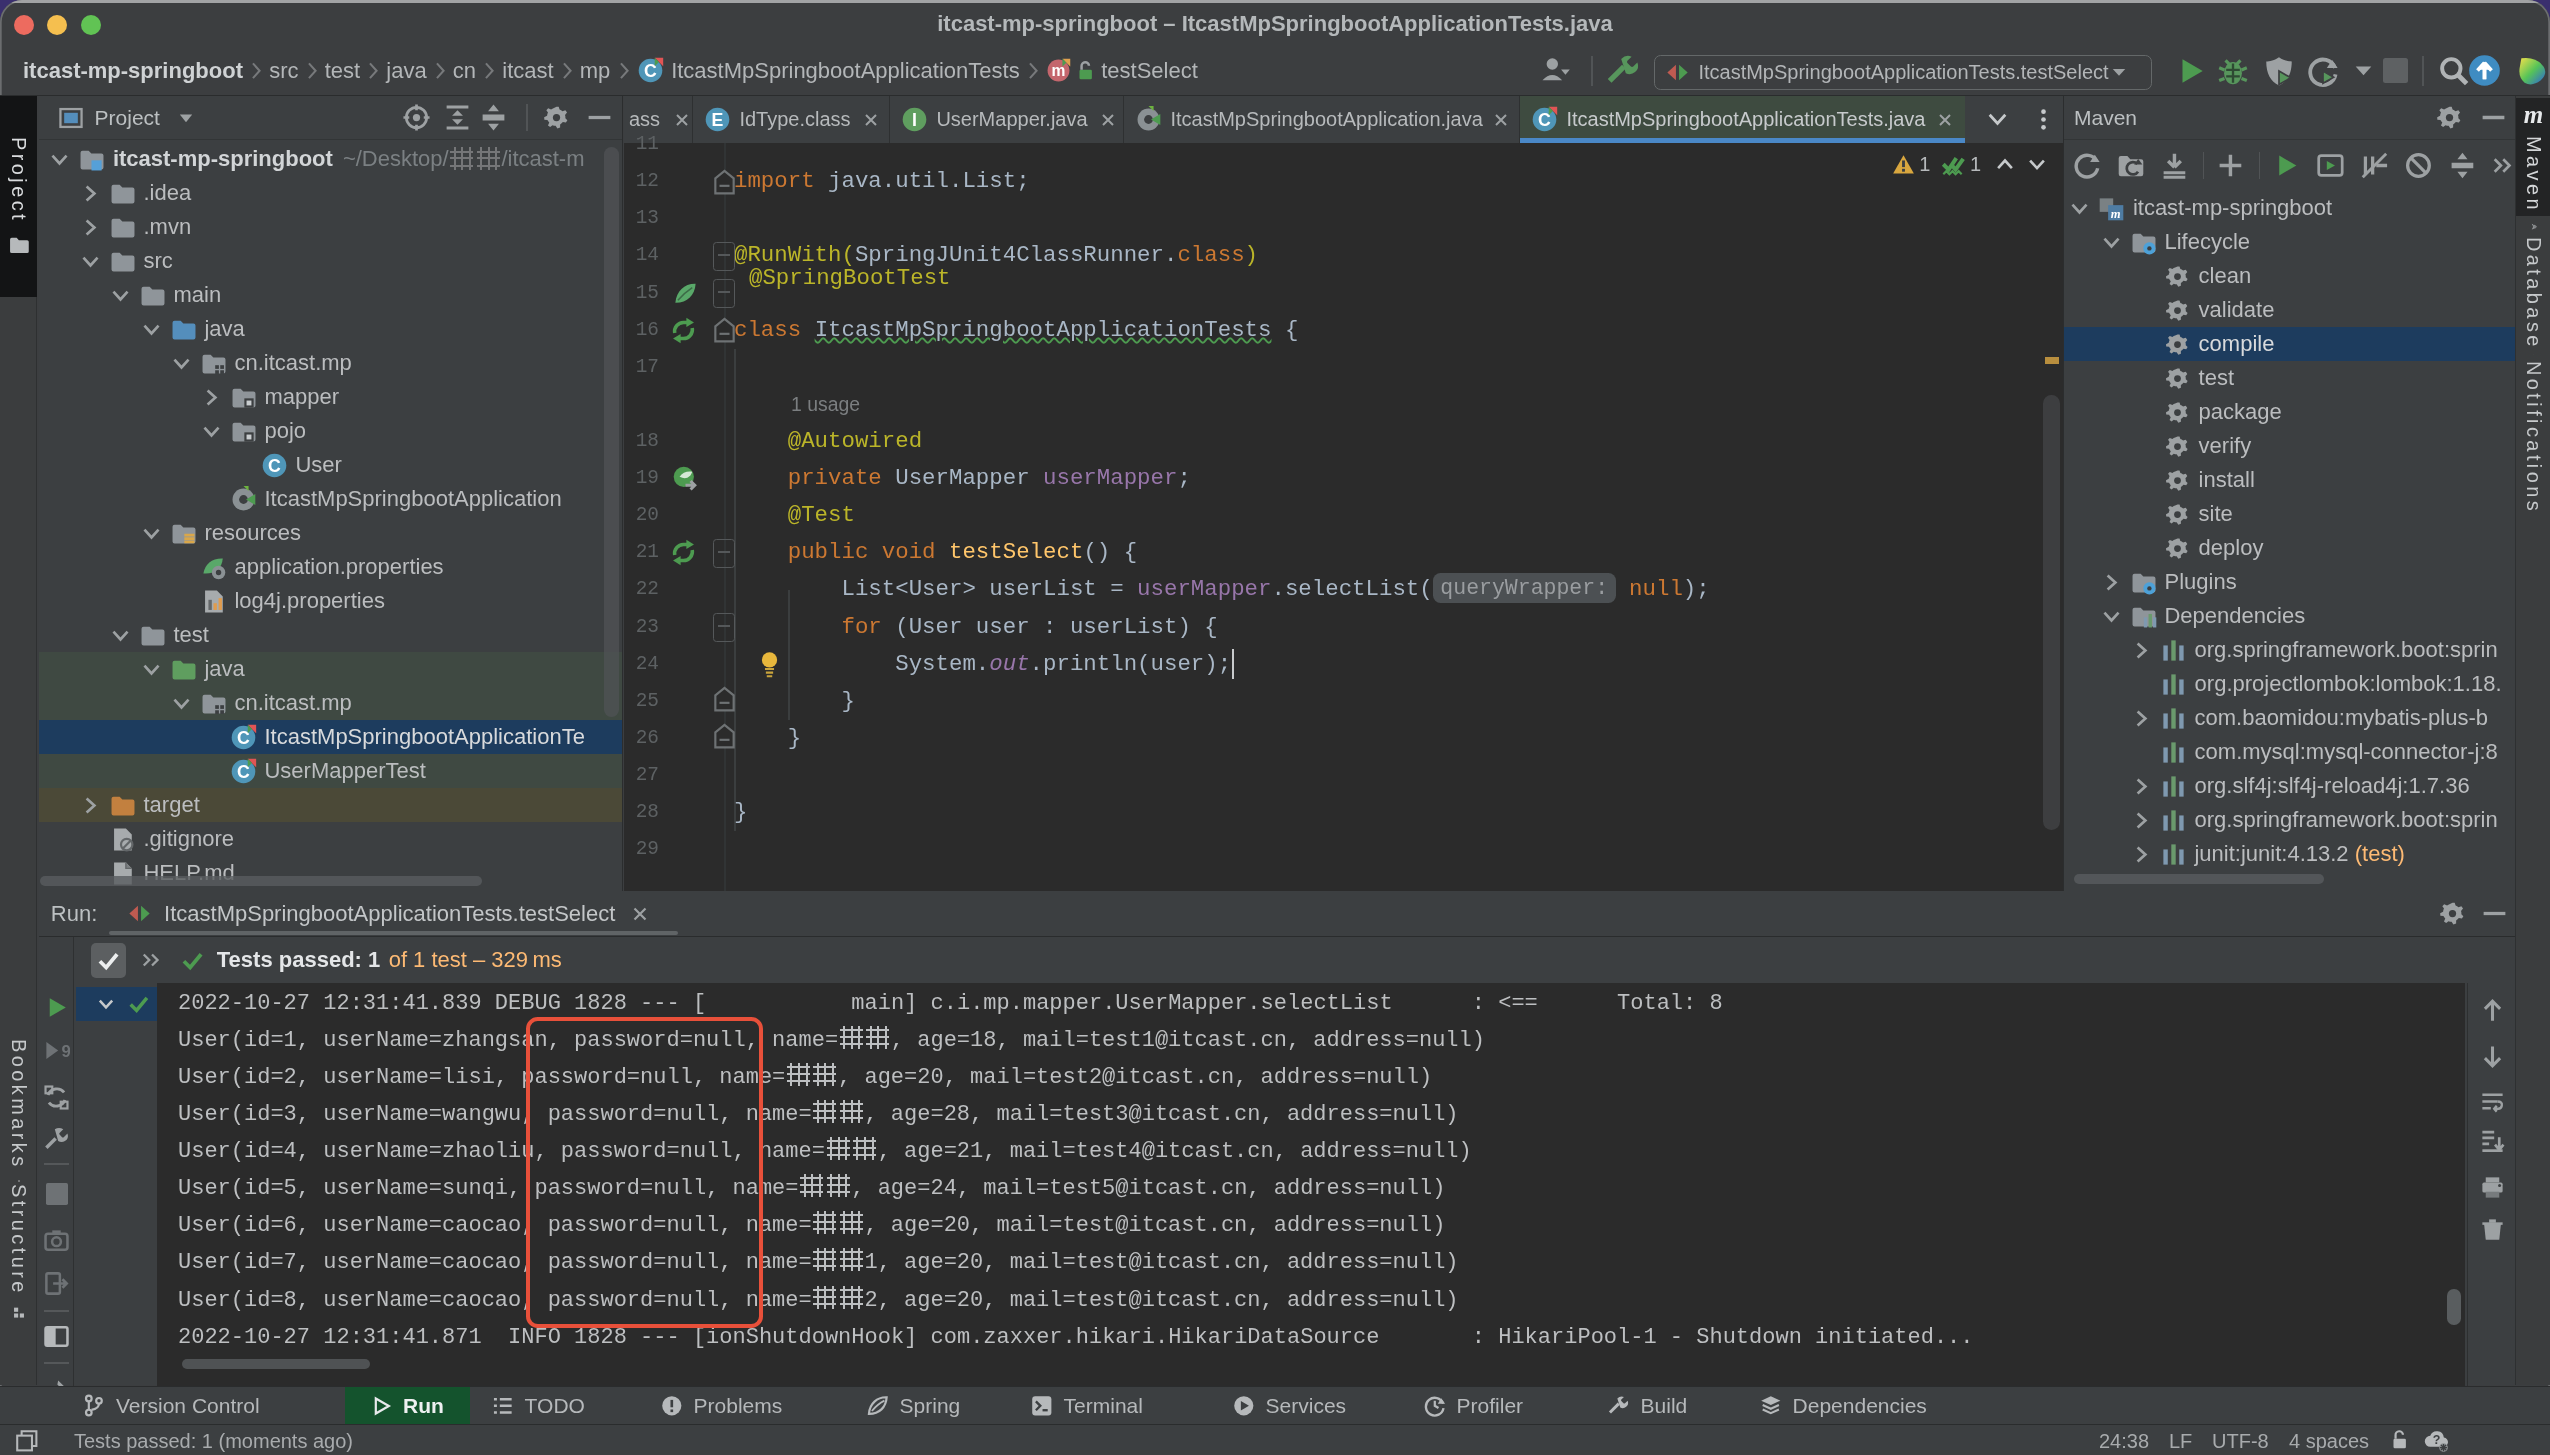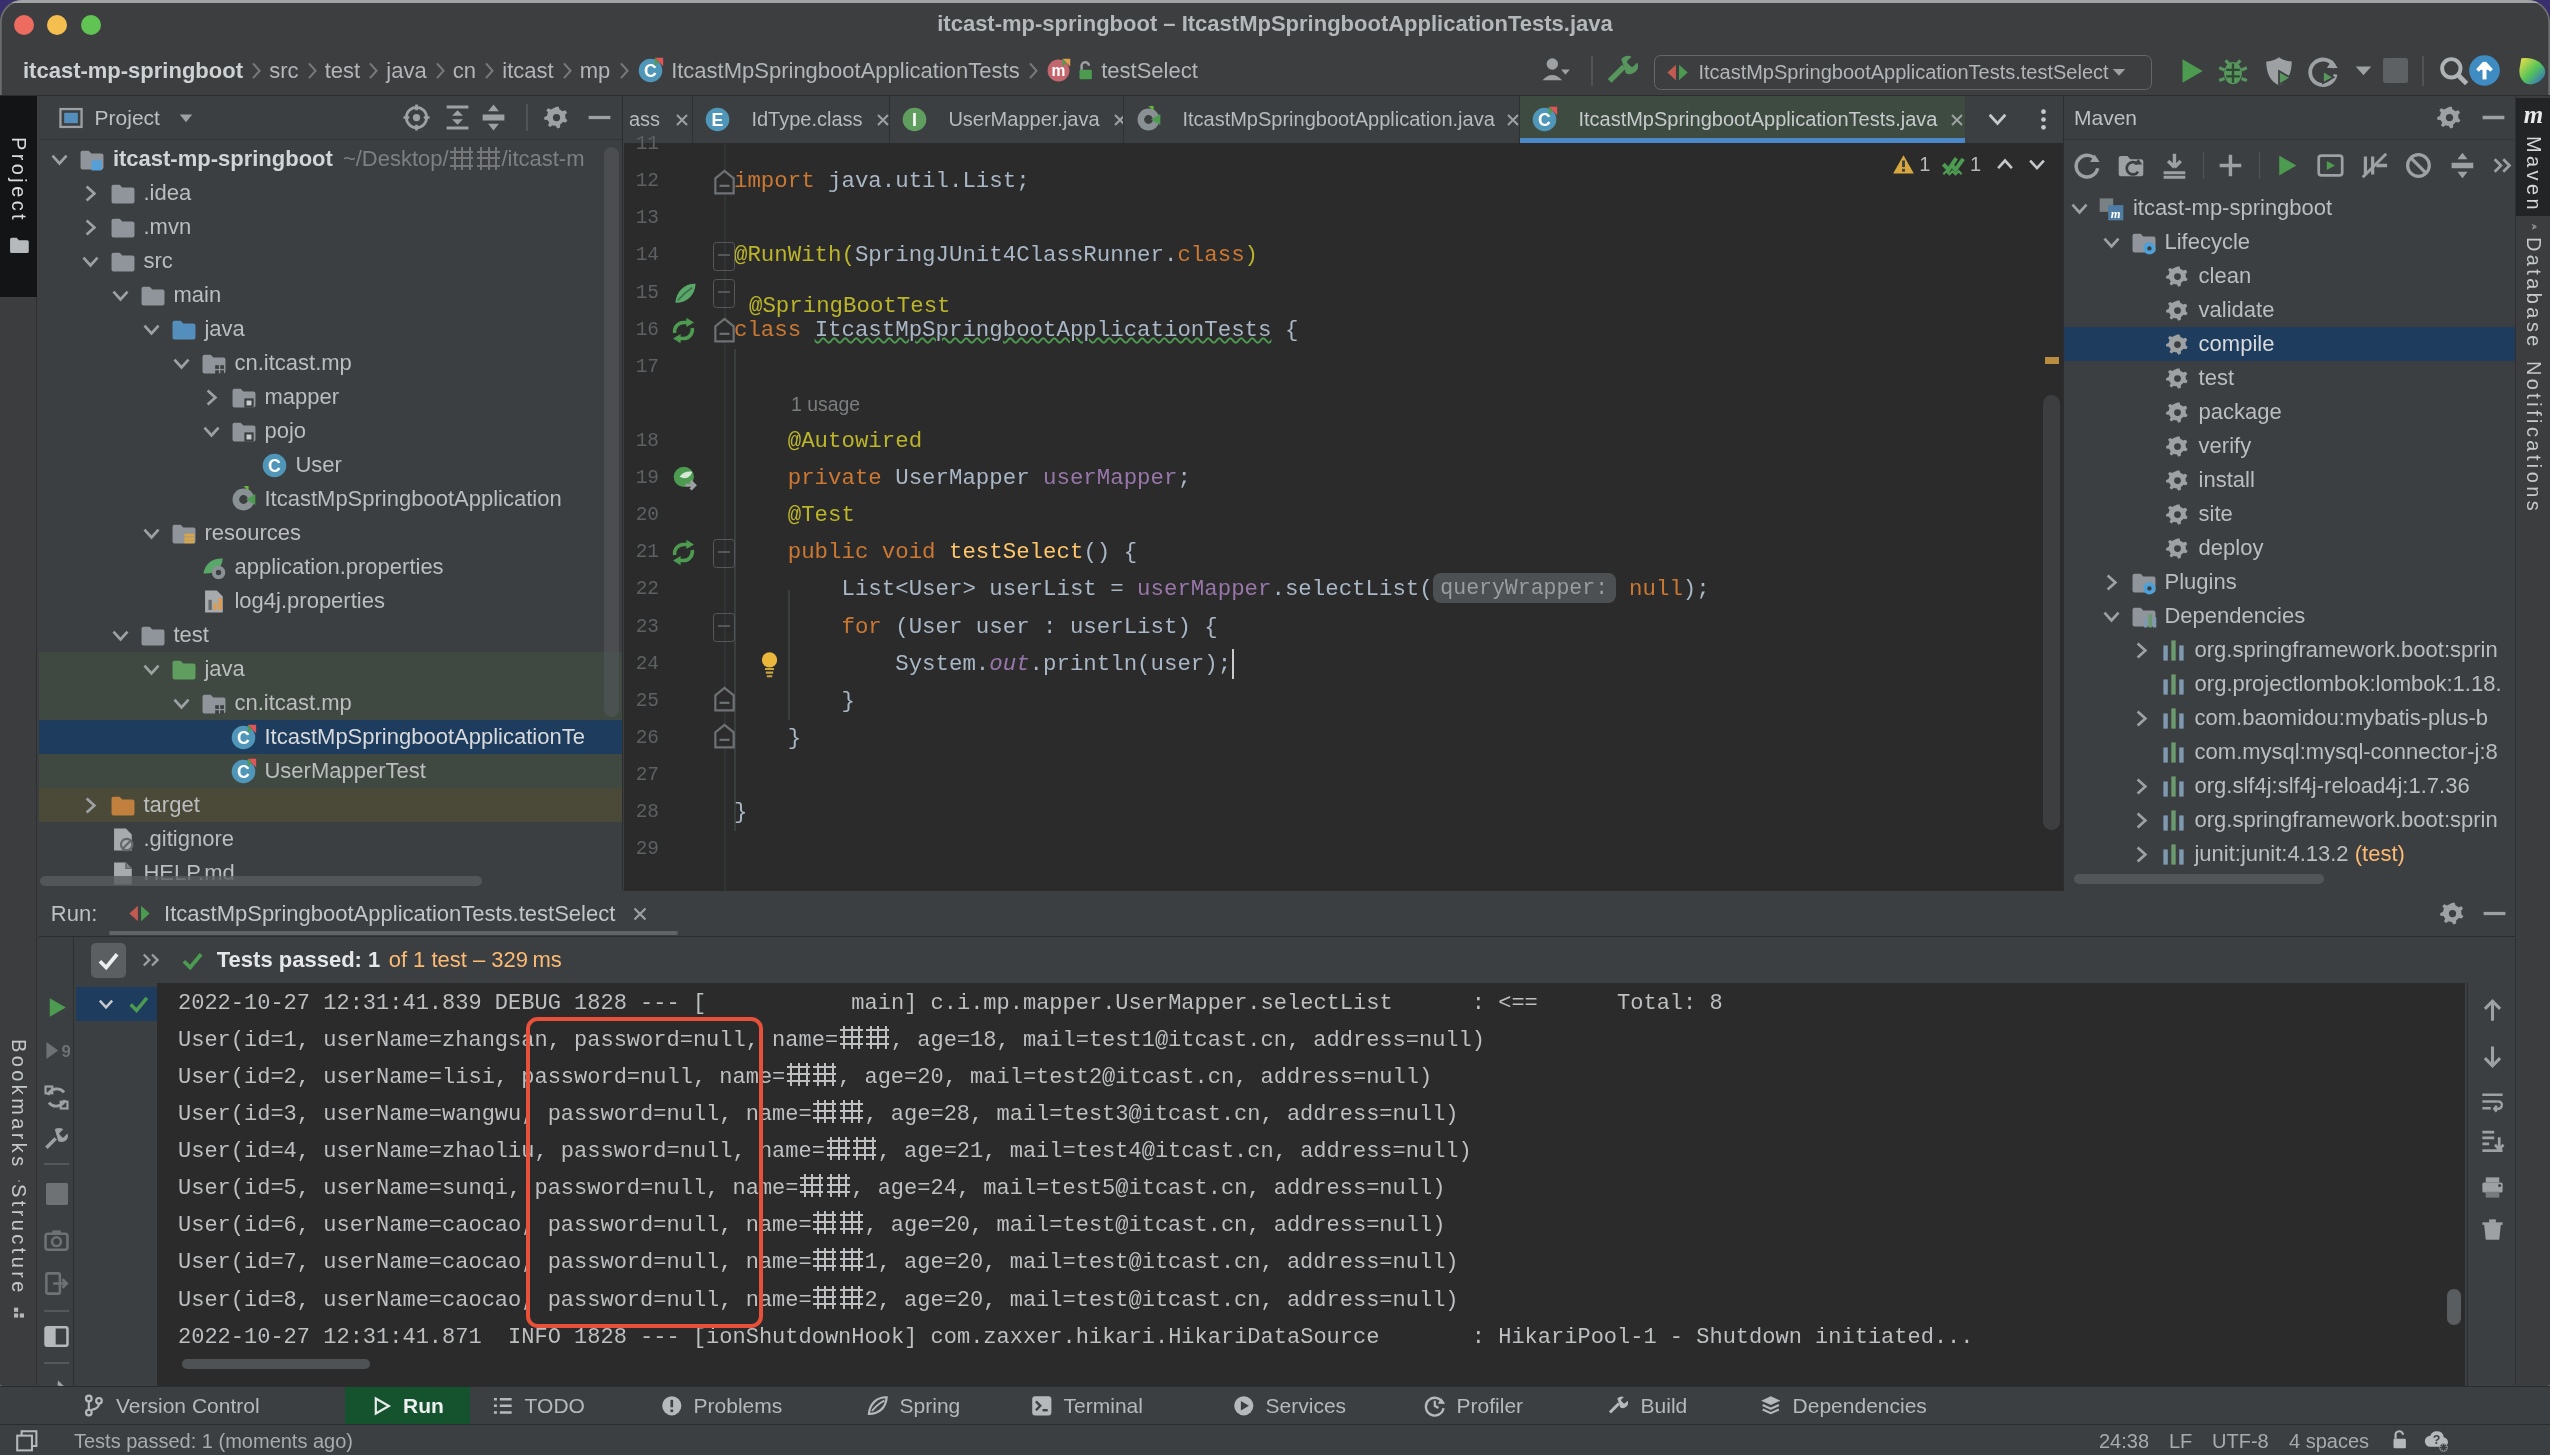--- a/index.html
+++ b/index.html
@@ -32,21 +32,21 @@
 .trow .chev{flex:none;margin-right:5.9px;}
 .grow{background:#3f4942;}
 .brow{background:#1d3c5e;}
 .orow{background:#4b4937;}
 .tpath{color:#7b8083;margin-left:10px;}
 
 #edit{left:624px;top:96px;width:1439px;height:795px;background:#2b2b2b;}
 #tabs{position:absolute;left:0;top:0;width:1439px;height:47px;background:#3c3f41;display:flex;}
 .tab{position:relative;height:47px;display:flex;align-items:center;font-size:20px;color:#b7babc;border-right:1.7px solid #2e3031;padding:0 10px 0 11px;overflow:hidden;}
 .tab svg{flex:none;}
-.tab span{white-space:nowrap;margin-left:12px;}
+.tab span{white-space:nowrap;}
 .tab .ti{margin-right:8.4px;flex:none;}
 .seltab{background:#3e4b40;}
 .selline{position:absolute;left:896px;top:42px;width:445px;height:5px;background:#4a88c7;}
 #code{position:absolute;left:0;top:47px;width:1439px;height:620px;font-family:"Liberation Mono",monospace;font-size:22.4px;text-decoration:underline;}
 .cl{position:absolute;left:0;height:37px;line-height:37px;white-space:pre;}
 .ln{position:absolute;width:35px;text-align:right;color:#5d6163;font-size:19.4px;height:37px;line-height:37px;font-family:"Liberation Mono",monospace;}
 .kw{color:#cc7832;}.an{color:#bbb529;}.fl{color:#9876aa;}.mt{color:#ffc66b;}.tx2{color:#a9b7c6;}
 
 #mav{left:2063px;top:96px;width:452px;height:795px;background:#3c3f41;border-left:1.7px solid #2b2d2e;overflow:hidden;}
 #mavhead{position:absolute;left:0;top:0;width:100%;height:44px;border-bottom:1.7px solid #323536;display:flex;align-items:center;font-size:21px;color:#bcc0c2;}
@@ -644,21 +644,21 @@
   <div style="position:absolute;left:100px;top:0;width:1.7px;height:748px;background:#313435"></div>
   <div style="position:absolute;left:110px;top:206px;width:1.7px;height:482px;background:#3b3e3f"></div>
   <div style="position:absolute;left:164px;top:447px;width:1.7px;height:130px;background:#3b3e3f"></div>
   <div class="ln" style="top:-17px;">11</div>
   <div class="ln" style="top:20px;">12</div>
         <div class="cl" style="left:110px;top:20px;"><span class="kw">import</span><span class="tx2"> java.util.List;</span></div>
   <div class="ln" style="top:57px;">13</div>
   <div class="ln" style="top:94px;">14</div>
         <div class="cl" style="left:110px;top:94px;"><span class="an">@RunWith(</span><span class="tx2">SpringJUnit4ClassRunner.</span><span class="kw">class</span><span class="an">)</span></div>
   <div class="ln" style="top:132px;">15</div>
-        <div class="cl" style="left:110px;top:145px;padding-left:15px;"><span class="an">@SpringBootTest</span></div>
+        <div class="cl" style="left:110px;top:117px;padding-left:15px;"><span class="an">@SpringBootTest</span></div>
   <div class="ln" style="top:169px;">16</div>
         <div class="cl" style="left:110px;top:169px;"><span class="kw">class</span><span class="tx2"> <span style="text-decoration:underline;text-decoration-style:wavy;text-decoration-color:#4d9b50;text-decoration-thickness:1.7px;">ItcastMpSpringbootApplicationTests</span> {</span></div>
   <div class="ln" style="top:206px;">17</div>
   <div class="cl" style="left:110px;top:243px;font-family:'Liberation Sans';font-size:19.4px;color:#7b7e80;"><span style="margin-left:57px">1 usage</span></div>
   <div class="ln" style="top:280px;">18</div>
         <div class="cl" style="left:110px;top:280px;"><span class="an">    @Autowired</span></div>
   <div class="ln" style="top:317px;">19</div>
         <div class="cl" style="left:110px;top:317px;"><span class="kw">    private</span><span class="tx2"> UserMapper </span><span class="fl">userMapper</span><span class="tx2">;</span></div>
   <div class="ln" style="top:354px;">20</div>
         <div class="cl" style="left:110px;top:354px;"><span class="an">    @Test</span></div>

